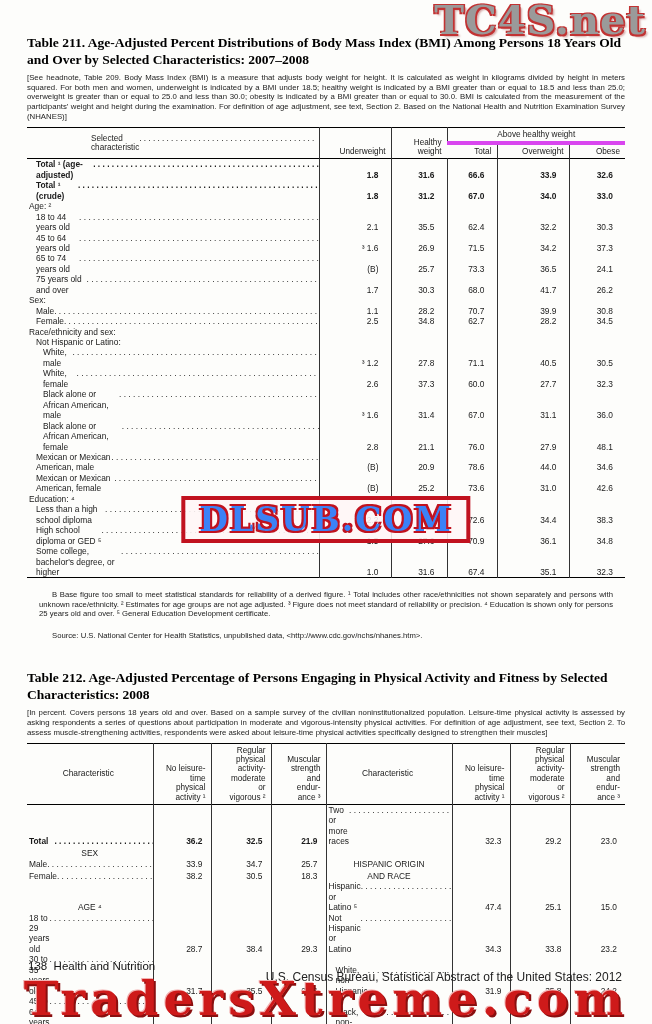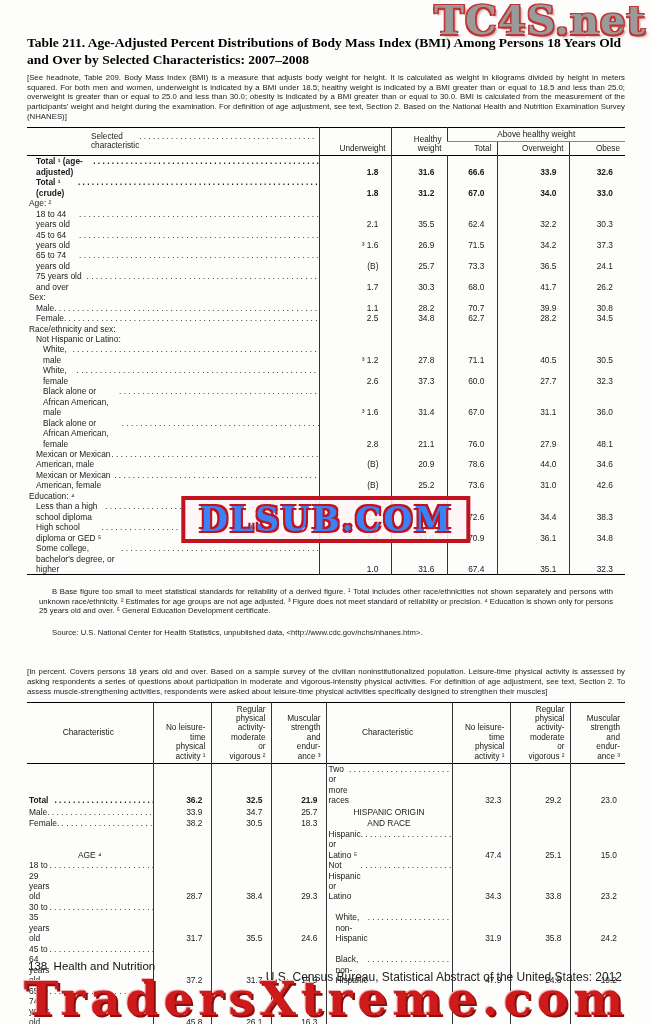--- a/index.html
+++ b/index.html
@@ -28,21 +28,21 @@
     border-collapse: collapse; table-layout: fixed; width: 598px;
     border-bottom: 1px solid #000;
   }
   .t thead { border-top: 1px solid #000; border-bottom: 1px solid #000; }
   .t th {
     font-weight: normal; font-size: 8.2px; line-height: 9.4px;
     padding: 2px 5px 2px 2px; vertical-align: bottom; text-align: right;
   }
   .t th, .t td { border-left: 1px solid #333; }
   .t th:first-child, .t td:first-child { border-left: none; }
-  .t .h-span { text-align: center; border-bottom: 1px solid #d946ef; vertical-align: middle; padding: 2px 0; }
+  .t .h-span { text-align: center; border-bottom: 4px solid #d946ef; vertical-align: middle; padding: 2px 0; }
   .t .h-char { vertical-align: middle; text-align: left; padding: 2px 2px; }
   .t .h-char .lw { padding-left: 62px; }
   .t .h-char2 { vertical-align: middle; text-align: center; font-size: 8.4px; }
   .pre { white-space: pre-line; }
 
   .t td { font-size: 8.4px; line-height: 10.45px; padding: 0; vertical-align: bottom; }
   .t td.val { text-align: right; padding-right: 12px; }
   .t212 td.val { padding-right: 8px; }
   .lw { display: flex; align-items: baseline; padding-left: 2px; }
   .lw.ind1 { padding-left: 9px; }
@@ -408,20 +408,21 @@
       </tbody>
   </table>
 
   <div class="footnote">
     <p>B Base figure too small to meet statistical standards for reliability of a derived figure. ¹ Total includes other race/ethnicities not shown separately and persons with unknown race/ethnicity. ² Estimates for age groups are not age adjusted. ³ Figure does not meet standard of reliability or precision. ⁴ Education is shown only for persons 25 years old and over. ⁵ General Education Development certificate.</p>
     <p>Source: U.S. National Center for Health Statistics, unpublished data, &lt;http://www.cdc.gov/nchs/nhanes.htm&gt;.</p>
   </div>
 
   <div class="sect-gap"></div>
 
+  <h2 class="tbl-title">Table 212. Age-Adjusted Percentage of Persons Engaging in Physical Activity and Fitness by Selected Characteristics: 2008</h2>
   <div class="headnote">[In percent. Covers persons 18 years old and over. Based on a sample survey of the civilian noninstitutionalized population. Leisure-time physical activity is assessed by asking respondents a series of questions about participation in moderate and vigorous-intensity physical activities. For definition of age adjustment, see text, Section 2. To assess muscle-strengthening activities, respondents were asked about leisure-time physical activities specifically designed to strengthen their muscles]</div>
 
   <table class="t t212">
     <colgroup>
       <col style="width:126px">
         <col style="width:58px">
         <col style="width:60px">
         <col style="width:55px">
       <col style="width:126px">
         <col style="width:58px">
@@ -480,20 +481,32 @@
               <span>Two or more races</span>
               <span class="dots"></span>
             </div>
           </td>
           <td class="val">32.3</td>
           <td class="val">29.2</td>
           <td class="val">23.0</td>
         </tr>
         <tr>
           <td>
+            <div class="lw ind0 ctr"><span>SEX</span></div>
+          </td>
+          <td class="val"></td>
+          <td class="val"></td>
+          <td class="val"></td>
+          <td></td>
+          <td class="val"></td>
+          <td class="val"></td>
+          <td class="val"></td>
+        </tr>
+        <tr>
+          <td>
             <div class="lw ind0">
               <span>Male</span>
               <span class="dots"></span>
             </div>
           </td>
           <td class="val">33.9</td>
           <td class="val">34.7</td>
           <td class="val">25.7</td>
           <td>
             <div class="lw ind0 ctr"><span>HISPANIC ORIGIN</span></div>

